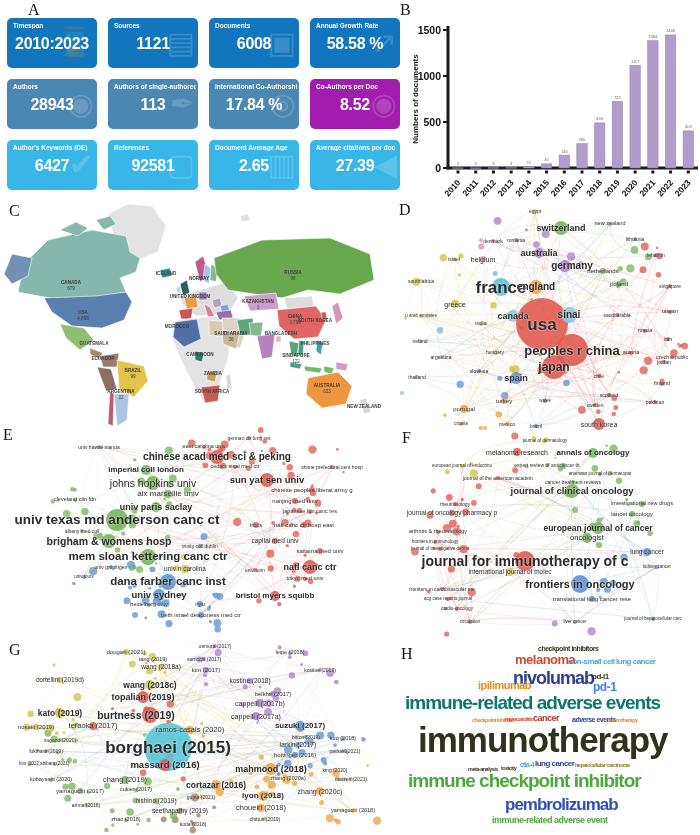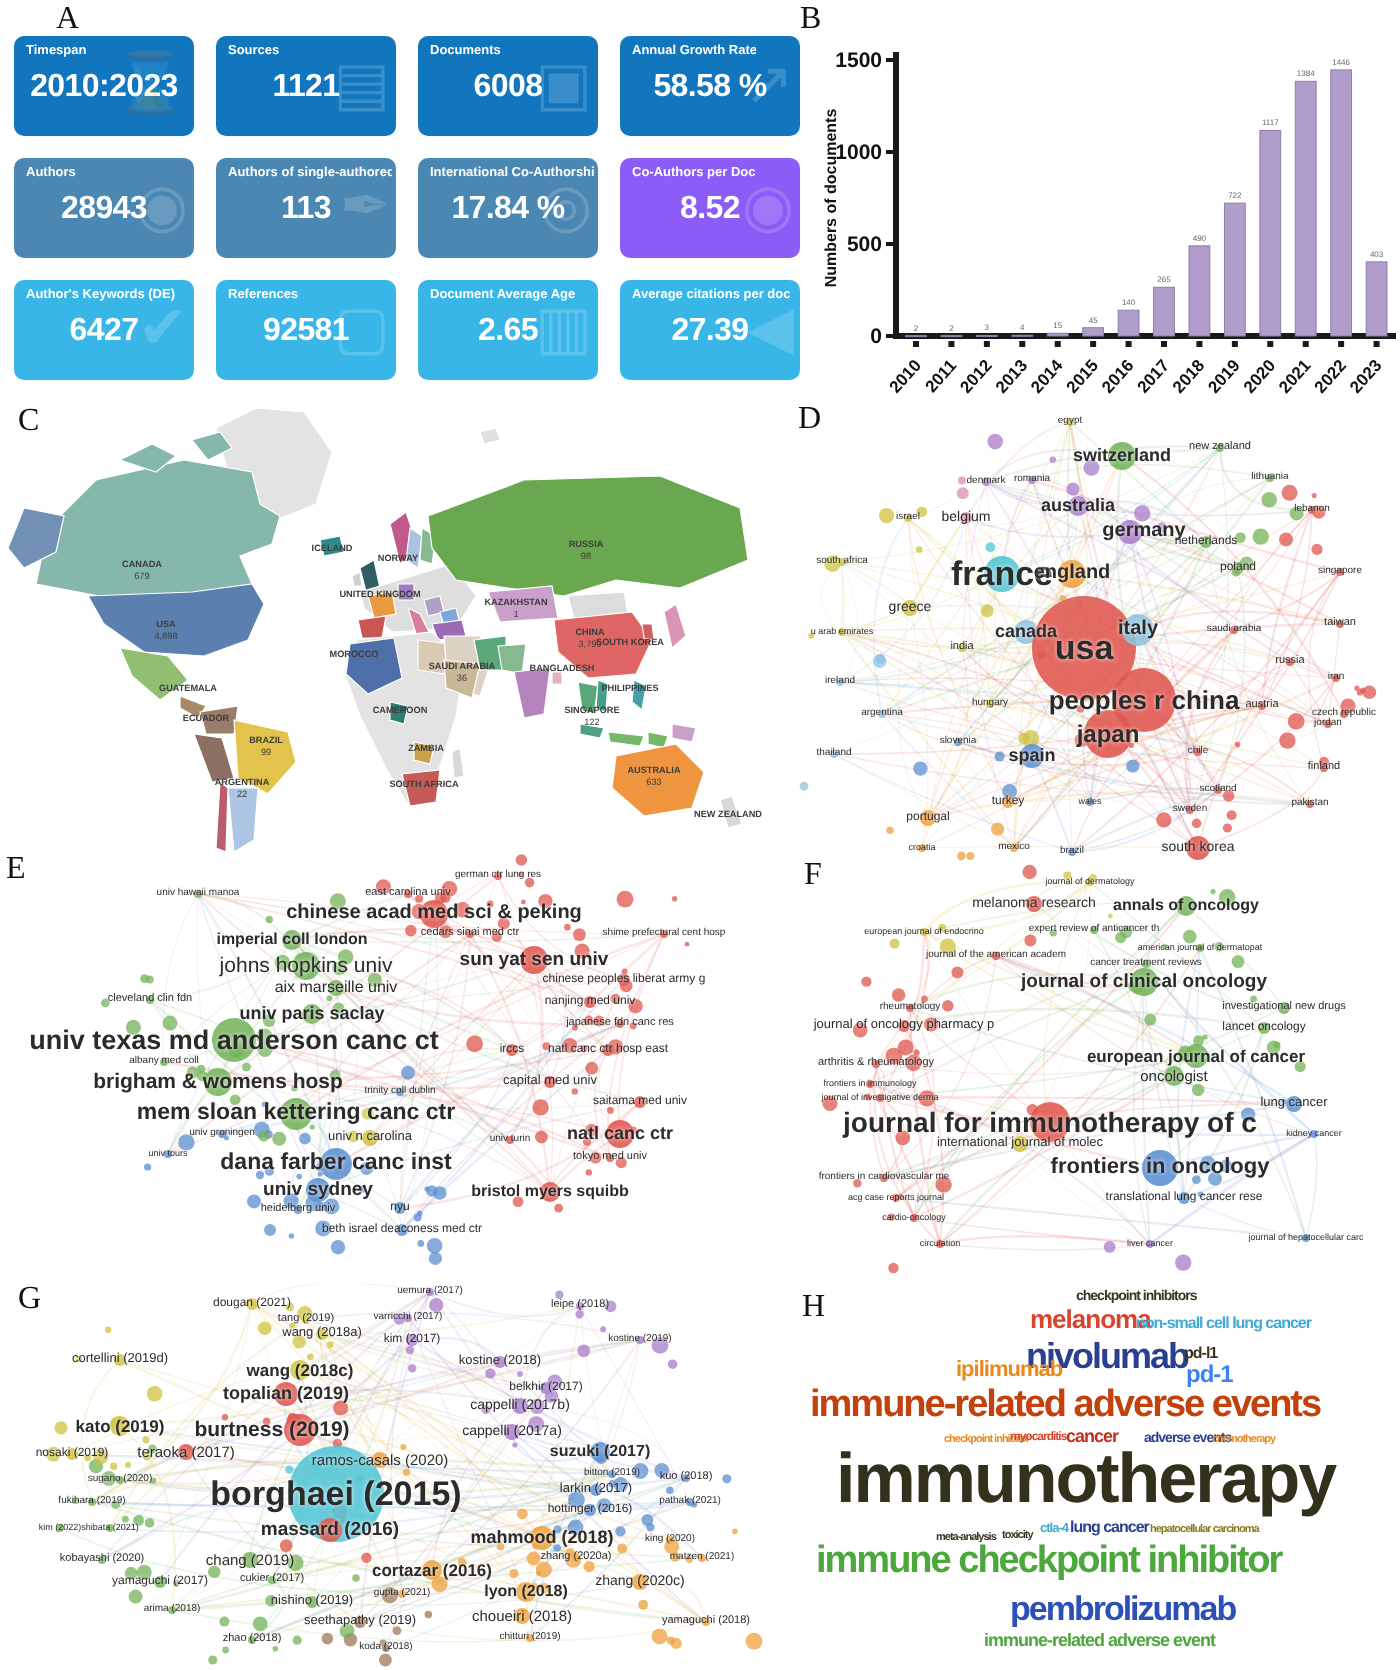--- a/index.html
+++ b/index.html
@@ -70,21 +70,21 @@
       <div class="card" style="background: rgb(74, 135, 178);">
         <div class="clabel">Authors of single-authored</div>
         <div class="cvalue">113</div>
         <div class="cicon">✒</div>
       </div>
       <div class="card" style="background: rgb(74, 135, 178);">
         <div class="clabel">International Co-Authorship</div>
         <div class="cvalue">17.84 %</div>
         <div class="cicon">◎</div>
       </div>
-      <div class="card" style="background: #8b5cf6;">
+      <div class="card" style="background: #a21caf;">
         <div class="clabel">Co-Authors per Doc</div>
         <div class="cvalue">8.52</div>
         <div class="cicon">◉</div>
       </div>
       <div class="card" style="background: rgb(56, 182, 232);">
         <div class="clabel">Author's Keywords (DE)</div>
         <div class="cvalue">6427</div>
         <div class="cicon">✔</div>
       </div>
       <div class="card" style="background: rgb(56, 182, 232);">
@@ -671,21 +671,21 @@
       <span class="nlabel" style="left: 174px; top: 68px; font-size: 10px; font-weight: 700;">germany</span>
       <span class="nlabel" style="left: 205px; top: 73px; font-size: 6px; font-weight: 400;">netherlands</span>
       <span class="nlabel" style="left: 23px; top: 83px; font-size: 5px; font-weight: 400;">south africa</span>
       <span class="nlabel" style="left: 103px; top: 89px; font-size: 17px; font-weight: 700;">france</span>
       <span class="nlabel" style="left: 138px; top: 89px; font-size: 10px; font-weight: 700;">england</span>
       <span class="nlabel" style="left: 221px; top: 86px; font-size: 6px; font-weight: 400;">poland</span>
       <span class="nlabel" style="left: 272px; top: 88px; font-size: 5px; font-weight: 400;">singapore</span>
       <span class="nlabel" style="left: 57px; top: 106px; font-size: 7px; font-weight: 400;">greece</span>
       <span class="nlabel" style="left: 115px; top: 118px; font-size: 9px; font-weight: 700;">canada</span>
       <span class="nlabel" style="left: 144px; top: 126px; font-size: 17px; font-weight: 700;">usa</span>
-      <span class="nlabel" style="left: 171px; top: 117px; font-size: 10px; font-weight: 700;">italy</span>
+      <span class="nlabel" style="left: 171px; top: 117px; font-size: 10px; font-weight: 700;">sinai</span>
       <span class="nlabel" style="left: 219px; top: 117px; font-size: 5px; font-weight: 400;">saudi arabia</span>
       <span class="nlabel" style="left: 272px; top: 114px; font-size: 5.5px; font-weight: 400;">taiwan</span>
       <span class="nlabel" style="left: 23px; top: 118px; font-size: 4.5px; font-weight: 400;">u arab emirates</span>
       <span class="nlabel" style="left: 83px; top: 126px; font-size: 5.5px; font-weight: 400;">india</span>
       <span class="nlabel" style="left: 247px; top: 133px; font-size: 5.5px; font-weight: 400;">russia</span>
       <span class="nlabel" style="left: 270px; top: 141px; font-size: 5px; font-weight: 400;">iran</span>
       <span class="nlabel" style="left: 22px; top: 143px; font-size: 5px; font-weight: 400;">ireland</span>
       <span class="nlabel" style="left: 174px; top: 152px; font-size: 13px; font-weight: 700;">peoples r china</span>
       <span class="nlabel" style="left: 233px; top: 155px; font-size: 5.5px; font-weight: 400;">austria</span>
       <span class="nlabel" style="left: 274px; top: 159px; font-size: 5px; font-weight: 400;">czech republic</span>
@@ -1634,21 +1634,21 @@
       <span class="nlabel" style="left: 257px; top: 177px; font-size: 5px; font-weight: 400;">chitturi (2019)</span>
     </div>
   <div class="net" id="panelH" style="left:400px;top:646px;width:300px;height:187px">
       <span class="word" style="left: 138px; top: 0px; font-size: 7px; color: rgb(58, 53, 32);">checkpoint inhibitors</span>
       <span class="word" style="left: 115px; top: 8px; font-size: 13px; color: rgb(216, 68, 44);">melanoma</span>
       <span class="word" style="left: 168px; top: 12px; font-size: 8px; color: rgb(63, 169, 216);">non-small cell lung cancer</span>
       <span class="word" style="left: 113px; top: 24px; font-size: 18px; color: rgb(43, 63, 144); letter-spacing: -1px;">nivolumab</span>
       <span class="word" style="left: 192px; top: 27px; font-size: 8px; color: rgb(58, 53, 32);">pd-l1</span>
       <span class="word" style="left: 78px; top: 34px; font-size: 11px; color: rgb(232, 138, 30);">ipilimumab</span>
       <span class="word" style="left: 193px; top: 36px; font-size: 12px; color: #3b82f6; text-align: center;">pd-1</span>
-      <span class="word" style="left: 5px; top: 48px; font-size: 19px; color: #c2410c; letter-spacing: -1px;">immune-related adverse events</span>
+      <span class="word" style="left: 5px; top: 48px; font-size: 19px; color: #0f766e; letter-spacing: -1px;">immune-related adverse events</span>
       <span class="word" style="left: 72px; top: 72px; font-size: 5.5px; color: rgb(232, 138, 30);">checkpoint inhibitor</span>
       <span class="word" style="left: 105px; top: 71px; font-size: 6px; color: rgb(216, 68, 44);">myocarditis</span>
       <span class="word" style="left: 133px; top: 68px; font-size: 9px; color: rgb(192, 48, 32);">cancer</span>
       <span class="word" style="left: 172px; top: 71px; font-size: 7px; color: rgb(43, 63, 144);">adverse events</span>
       <span class="word" style="left: 206px; top: 72px; font-size: 5.5px; color: rgb(232, 138, 30);">chemotherapy</span>
       <span class="word" style="left: 18px; top: 78px; font-size: 35px; color: rgb(51, 48, 28); letter-spacing: -1px;">immunotherapy</span>
       <span class="word" style="left: 68px; top: 121px; font-size: 5.5px; color: rgb(58, 53, 32);">meta-analysis</span>
       <span class="word" style="left: 101px; top: 120px; font-size: 5.5px; color: rgb(58, 53, 32);">toxicity</span>
       <span class="word" style="left: 120px; top: 116px; font-size: 6.5px; color: rgb(63, 169, 216);">ctla-4</span>
       <span class="word" style="left: 135px; top: 114px; font-size: 8px; color: rgb(43, 63, 144);">lung cancer</span>

